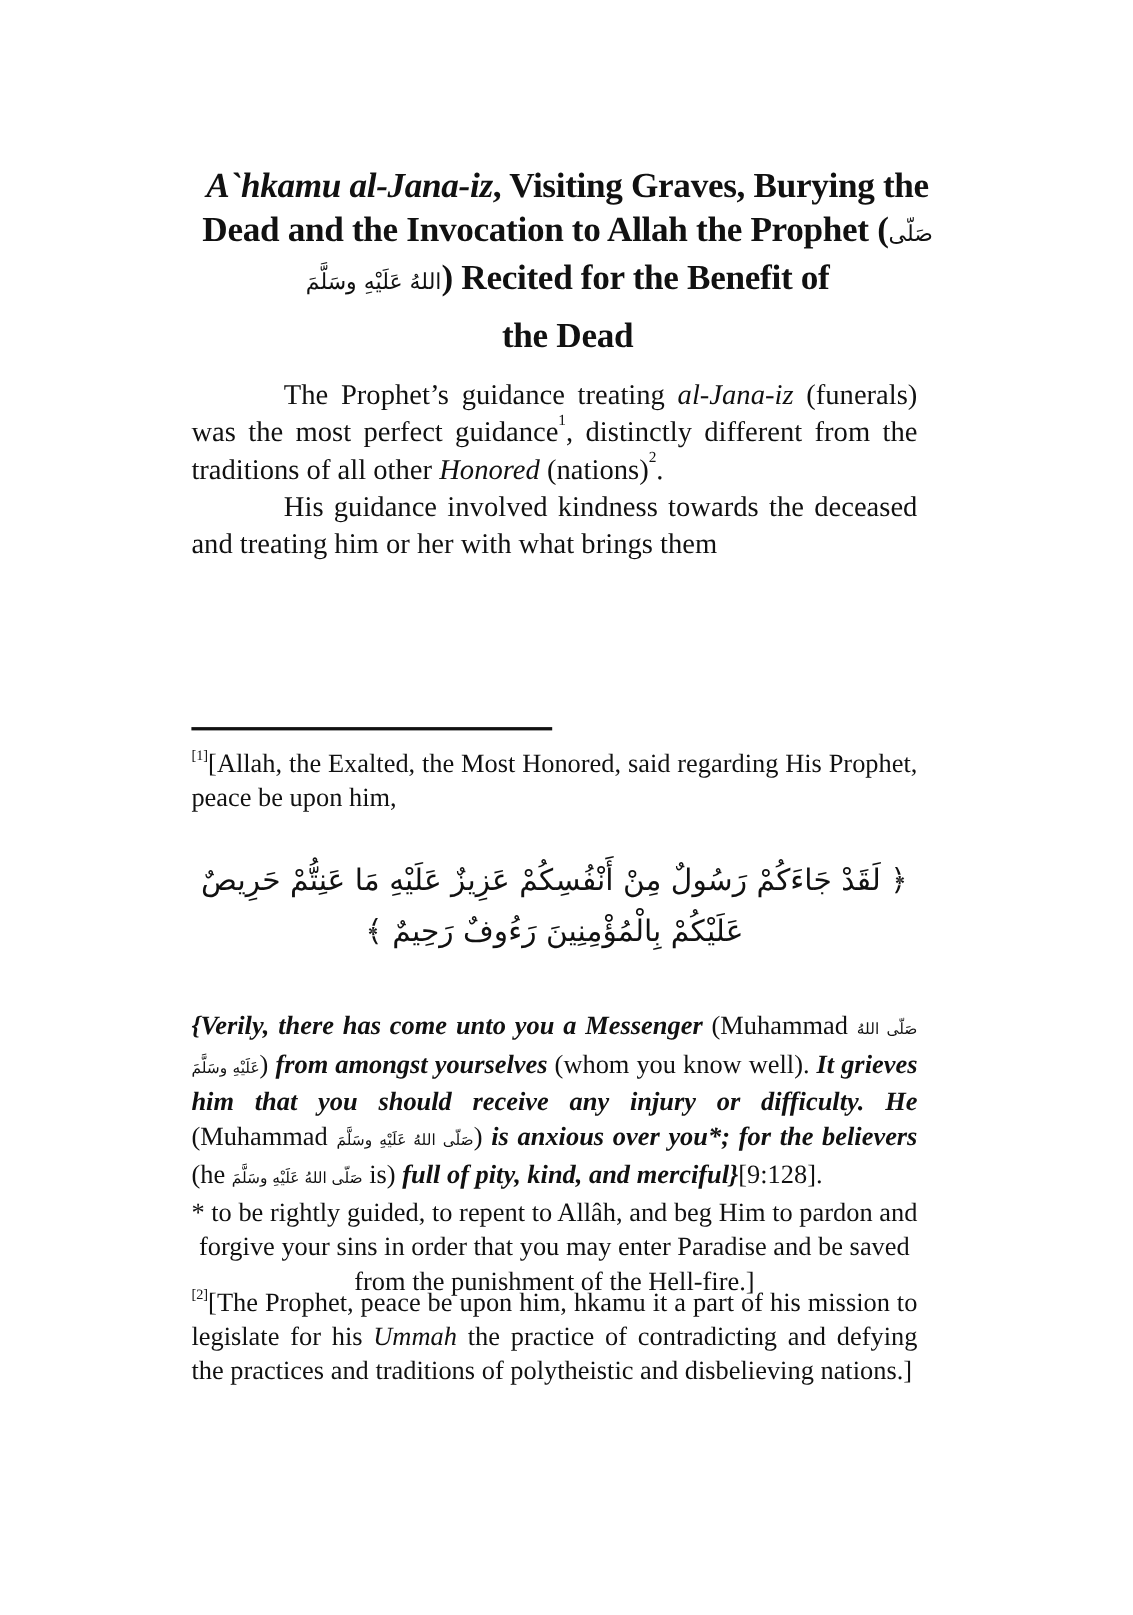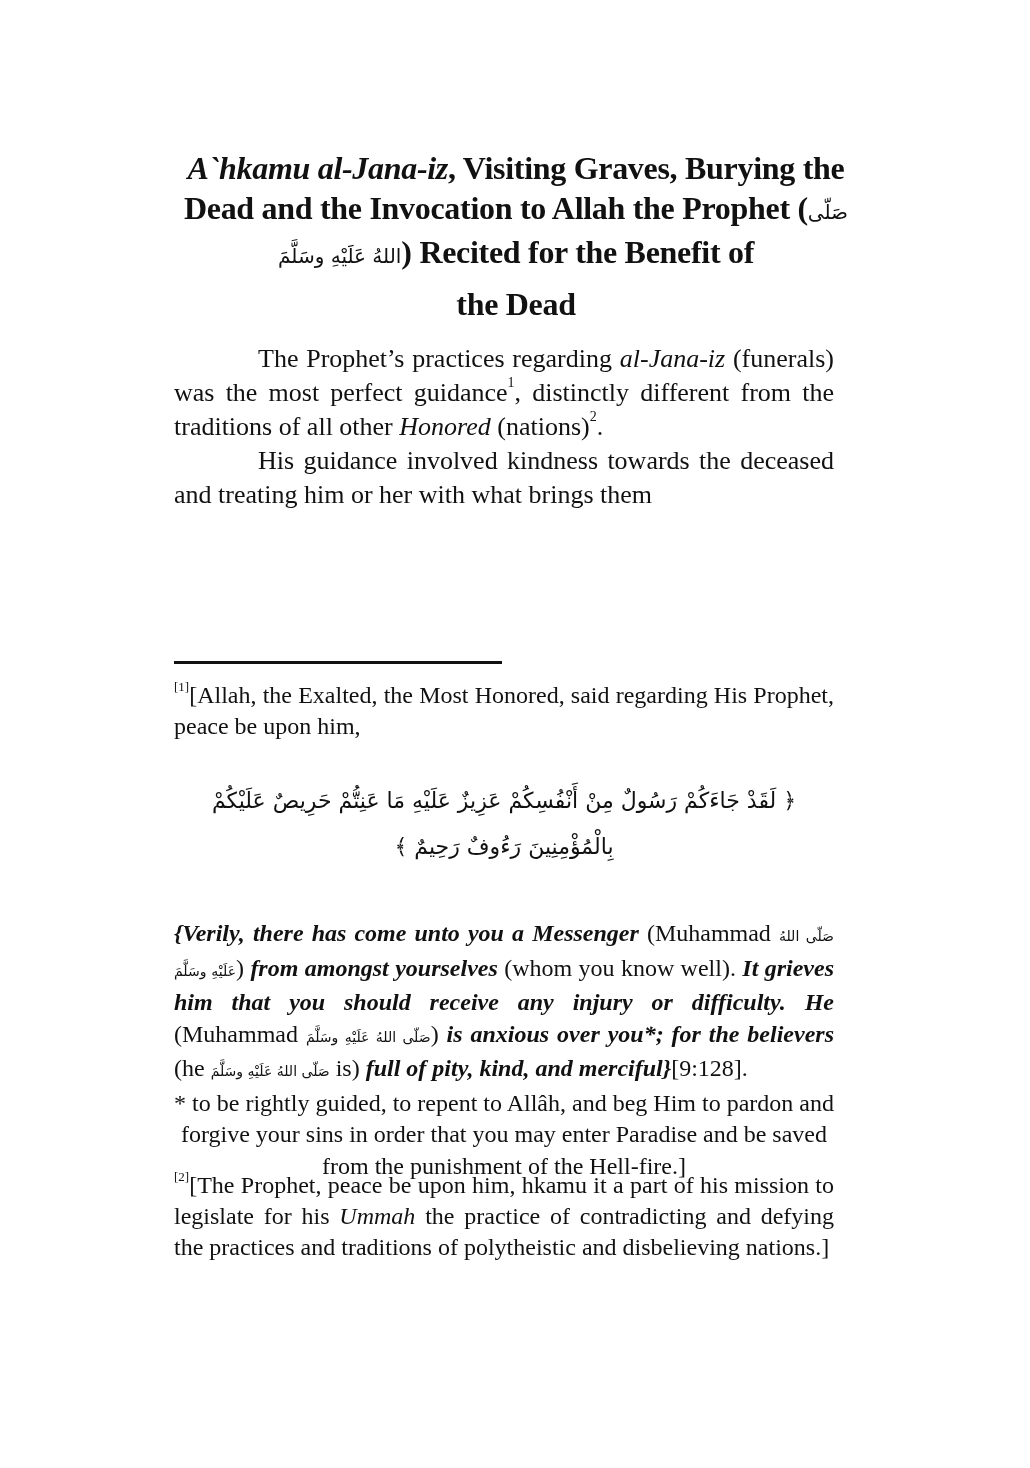--- a/index.html
+++ b/index.html
@@ -17,41 +17,41 @@
   .indent { text-indent: 84px; }
   .sup { font-size: 14px; vertical-align: top; line-height: 14px; }
 
   .rule { position: absolute; left: 174px; top: 661px; width: 328px; height: 3px; background: #111; }
 
   .fn { position: absolute; left: 174px; width: 660px; font-size: 24px; line-height: 31px; text-align: justify; }
   .fn1 { top: 680px; }
   .fnmark { font-size: 13px; vertical-align: top; line-height: 13px; }
 
   .verse { position: absolute; left: 174px; top: 778px; width: 660px; text-align: center; direction: rtl;
-           font-family: "DejaVu Sans", sans-serif; font-size: 22px; line-height: 46px; }
+           font-family: "DejaVu Sans", sans-serif; font-size: 27px; line-height: 46px; }
 
   .tr { position: absolute; left: 174px; top: 918px; width: 660px; font-size: 24px; line-height: 31.5px; text-align: justify; }
   .tr p { margin: 0; }
   .it { font-style: italic; font-weight: bold; }
   .ar-s { font-family: "DejaVu Sans", sans-serif; font-size: 14px; }
   .fn2 { top: 1170px; }
   .fn2 .it2 { }
 </style>
 </head>
 <body>
 
 <div class="page">
 
   <h1 class="title" style="margin:0;">
     <i>A`hkamu al-Jana-iz</i><span>, Visiting Graves, Burying the Dead and the Invocation to Allah the Prophet (</span><span class="ar" dir="rtl">صَلّى اللهُ عَلَيْهِ وسَلَّمَ</span><span>) Recited for the Benefit of</span>
     <span class="last-line">the Dead</span>
   </h1>
 
   <div class="body">
-    <p class="indent"><span>The Prophet’s practices regarding </span><i>al-Jana-iz</i><span> (funerals) was the most perfect guidance</span><sup class="sup">1</sup><span>, distinctly different from the traditions of all other </span><i>Honored</i><span> (nations)</span><sup class="sup">2</sup><span>.</span></p>
+    <p class="indent"><span>The Prophet’s guidance treating </span><i>al-Jana-iz</i><span> (funerals) was the most perfect guidance</span><sup class="sup">1</sup><span>, distinctly different from the traditions of all other </span><i>Honored</i><span> (nations)</span><sup class="sup">2</sup><span>.</span></p>
     <p class="indent">His guidance involved kindness towards the deceased and treating him or her with what brings them</p>
   </div>
 
   <div class="rule"></div>
 
   <div class="fn fn1">
     <sup class="fnmark">[1]</sup><span>[Allah, the Exalted, the Most Honored, said regarding His Prophet, peace be upon him,</span>
   </div>
 
   <div class="verse">﴿ لَقَدْ جَاءَكُمْ رَسُولٌ مِنْ أَنْفُسِكُمْ عَزِيزٌ عَلَيْهِ مَا عَنِتُّمْ حَرِيصٌ عَلَيْكُمْ بِالْمُؤْمِنِينَ رَءُوفٌ رَحِيمٌ ﴾</div>

